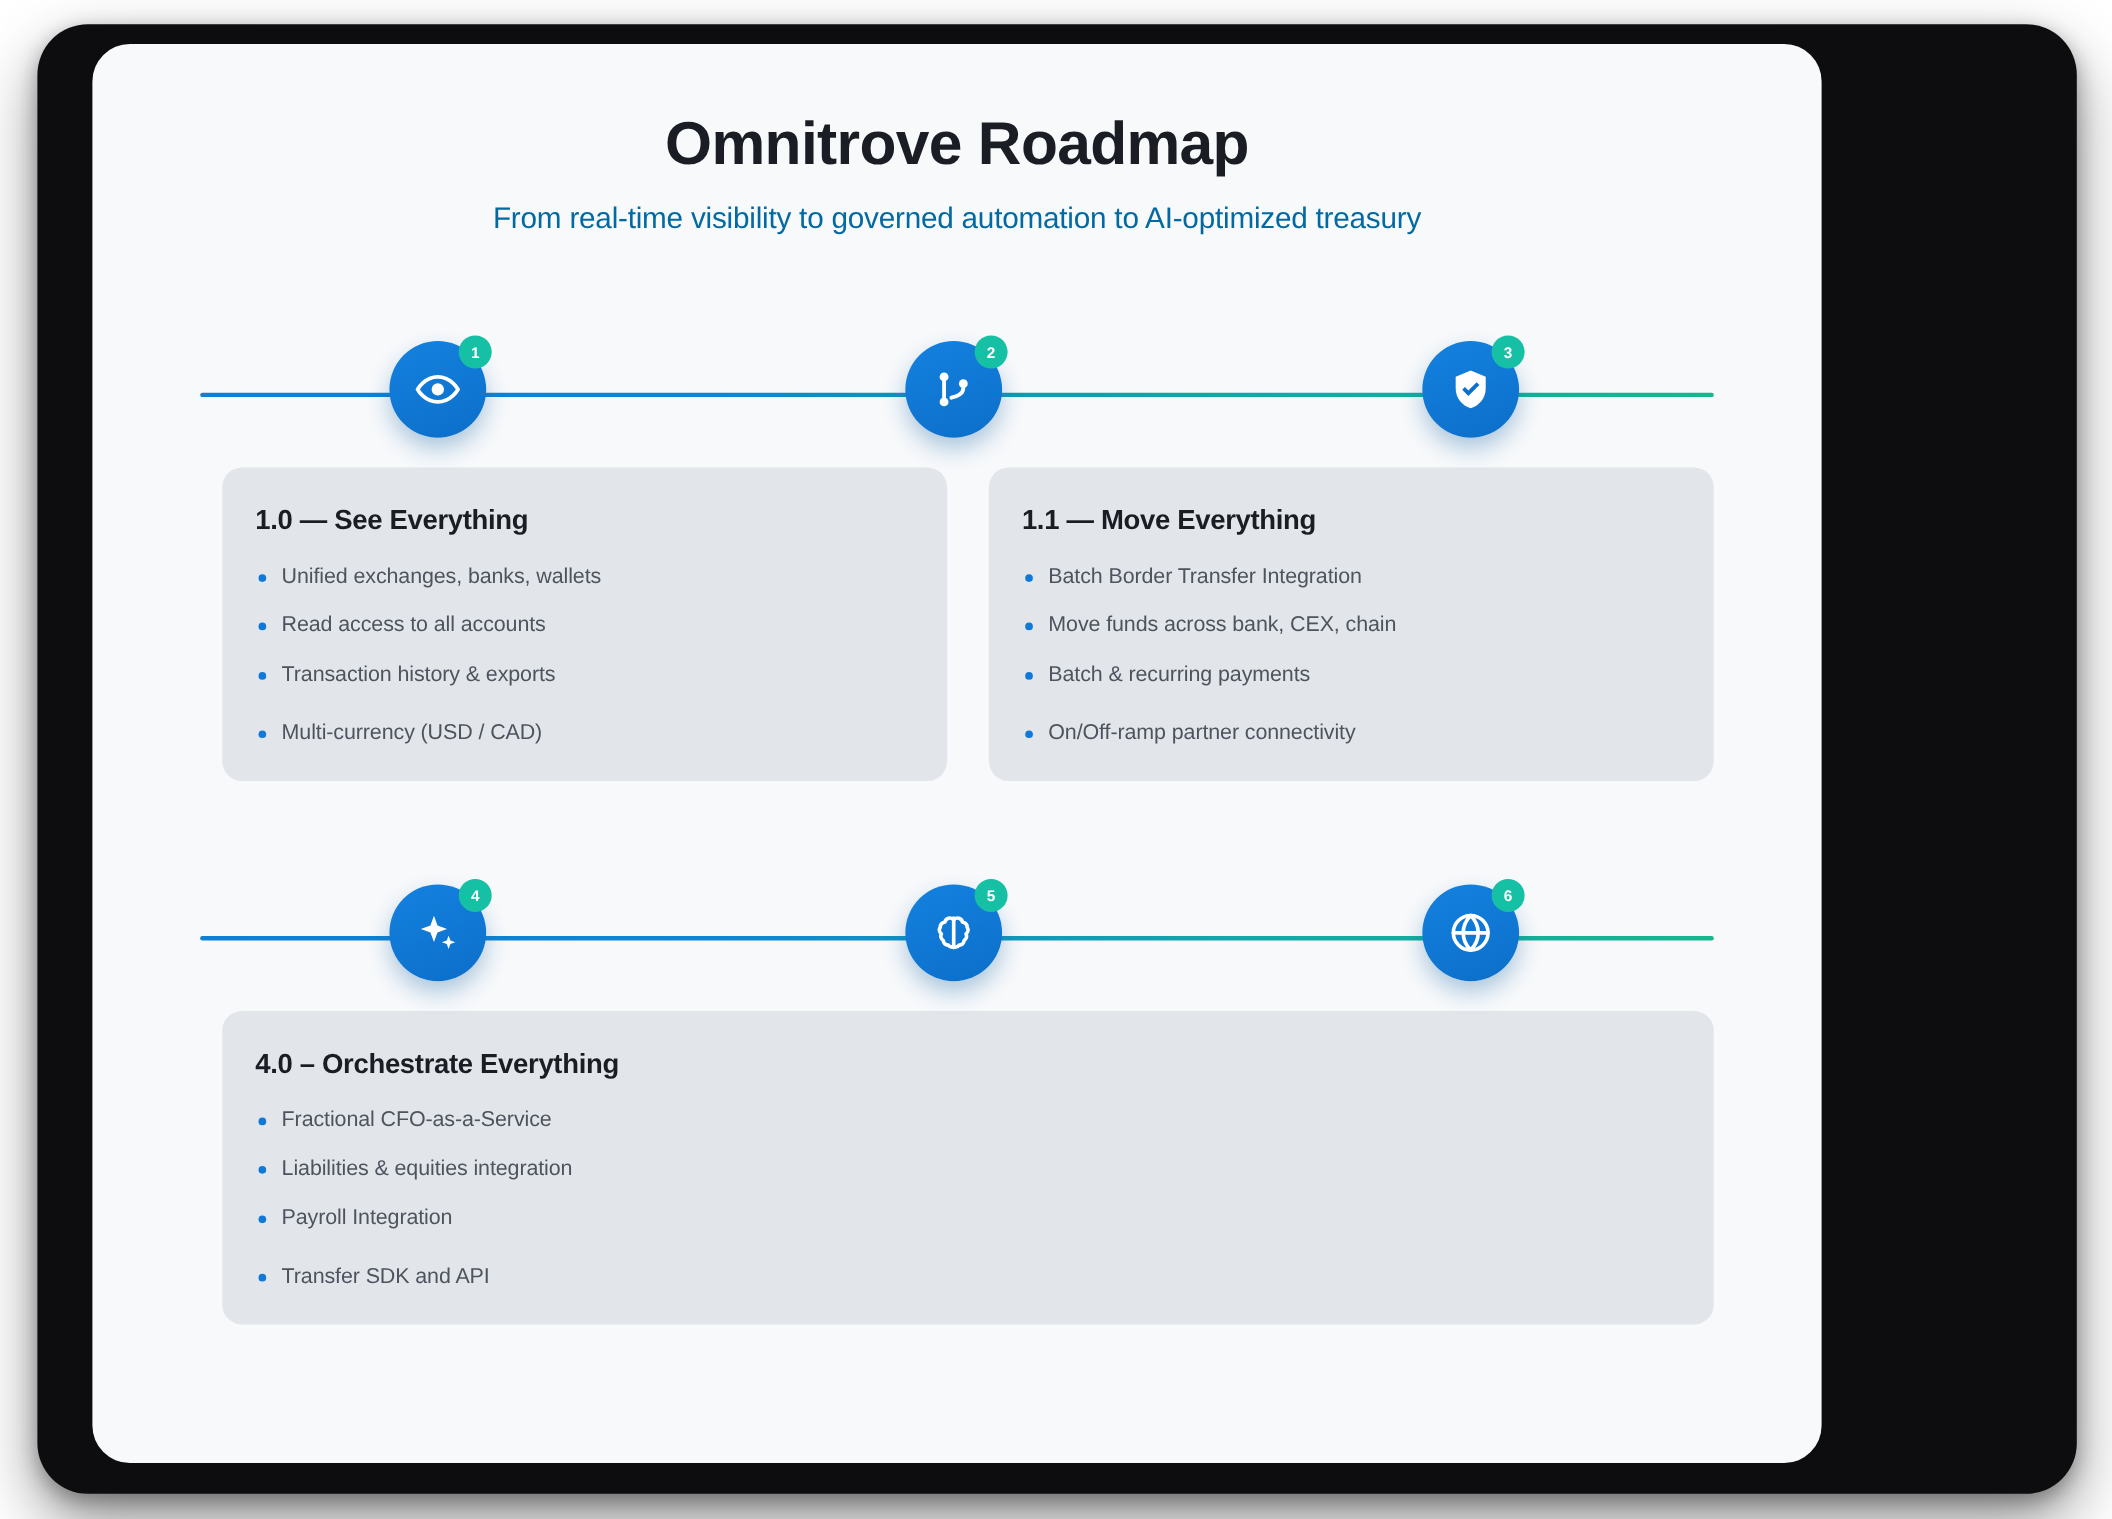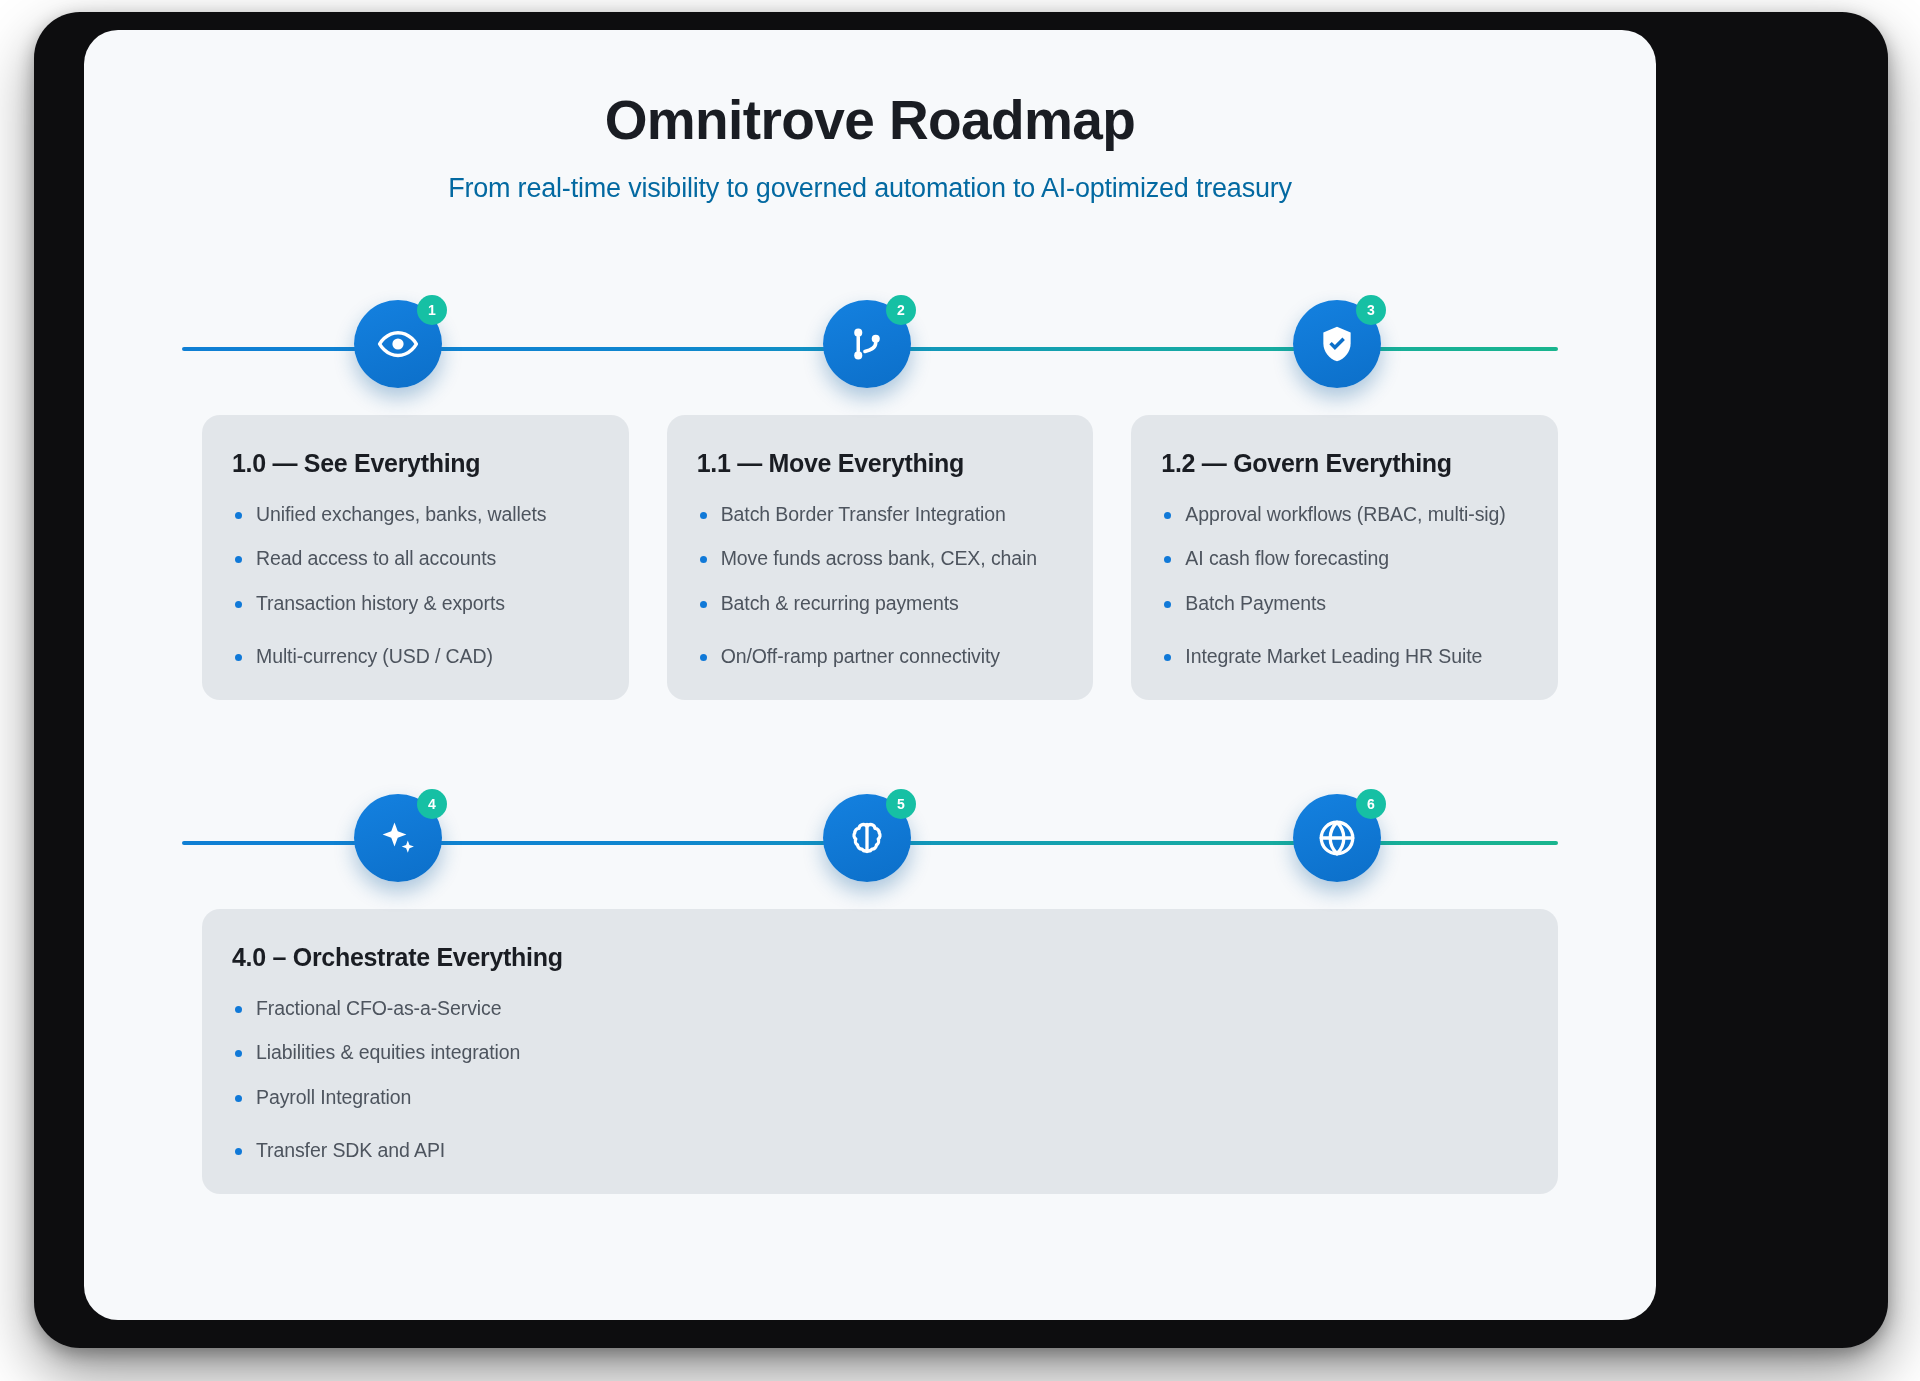--- a/index.html
+++ b/index.html
@@ -9,21 +9,21 @@
     height: 1381px;
     background: #ffffff;
     font-family: "Liberation Sans", sans-serif;
     overflow: hidden;
   }
 
   
   .device-frame {
     position: absolute;
     left: 34px;
-    top: 12px;
+    top: 22px;
     width: 1854px;
     height: 1336px;
     background: #0d0d0f;
     border-radius: 46px;
     box-shadow: 0 26px 58px rgba(0,0,0,0.42), 0 6px 18px rgba(0,0,0,0.30);
   }
 
   .device-screen {
     position: absolute;
     left: 50px;
@@ -226,29 +226,20 @@
         <div class="card">
           <div class="card-title">1.1 — Move Everything</div>
           <ul class="bullets">
             <li class="bullet">Batch Border Transfer Integration</li>
             <li class="bullet">Move funds across bank, CEX, chain</li>
             <li class="bullet">Batch &amp; recurring payments</li>
             <li class="bullet">On/Off-ramp partner connectivity</li>
           </ul>
         </div>
 
-        <div class="card">
-          <div class="card-title">1.2 — Govern Everything</div>
-          <ul class="bullets">
-            <li class="bullet">Approval workflows (RBAC, multi-sig)</li>
-            <li class="bullet">AI cash flow forecasting</li>
-            <li class="bullet">Batch Payments</li>
-            <li class="bullet">Integrate Market Leading HR Suite</li>
-          </ul>
-        </div>
       </div>
     </div>
 
     <div class="row row-2">
       <div class="markers">
         <div class="timeline-line"></div>
 
         <div class="marker m0">
           <div class="marker-circle">
             <svg viewBox="0 0 24 24" fill="#ffffff" stroke="none">

